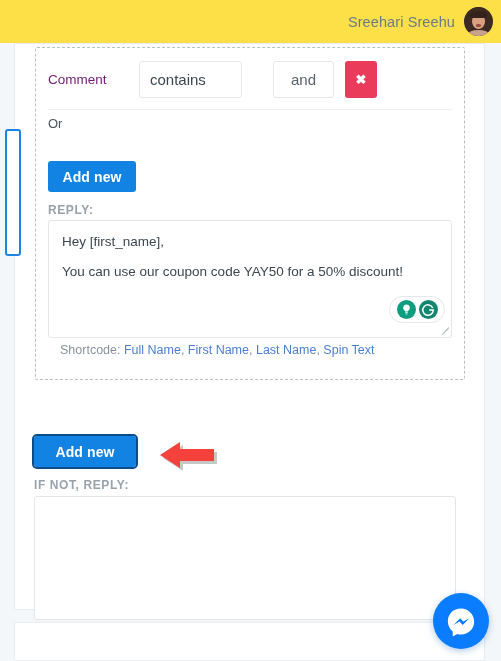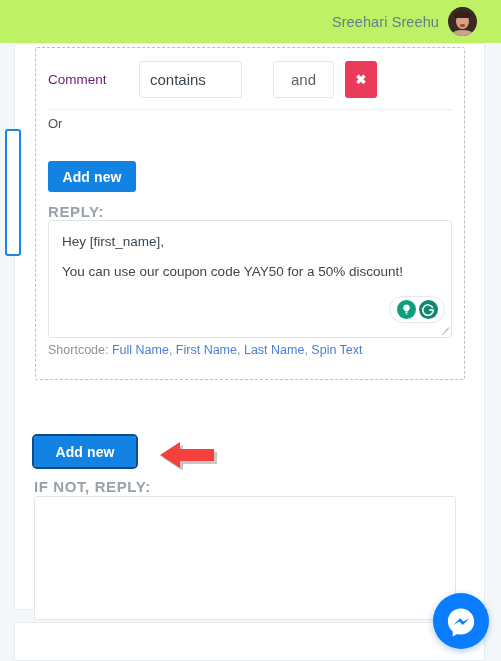--- a/index.html
+++ b/index.html
@@ -14,25 +14,25 @@
     position: relative;
     width: 501px; height: 661px;
     background: #f4f7f9;
   }
 
   
   .topbar {
     position: absolute;
     left: 0; top: 0;
     width: 501px; height: 43px;
-    background: #bef264;
+    background: #fde047;
     display: flex;
     align-items: center;
     justify-content: flex-end;
-    padding-right: 24px;
+    padding-right: 8px;
   }
   .user-name {
     font-size: 14.5px;
     color: #6a7b8c;
     letter-spacing: .1px;
     margin-right: 9px;
     white-space: nowrap;
   }
   .avatar {
     width: 29px; height: 29px;
@@ -169,21 +169,21 @@
     justify-content: center;
     letter-spacing: .1px;
   }
   .btn-addnew-inner {
     position: absolute;
     left: 12px; top: 113px;
     width: 88px; height: 31px;
   }
 
   .sec-label {
-    font-size: 15px;
+    font-size: 12px;
     font-weight: bold;
     color: #98a2ab;
     letter-spacing: .6px;
   }
   .label-reply {
     position: absolute;
     left: 12px; top: 155px;
   }
 
   .textarea-box {
@@ -247,21 +247,21 @@
   .shortcode {
     font-size: 12.5px;
     color: #8a939c;
   }
   .shortcode a {
     color: #4a7fd6;
     text-decoration: none;
   }
   .sc-reply {
     position: absolute;
-    left: 12px; top: 295px;
+    left: 24px; top: 295px;
   }
 
   
   .btn-addnew-outer {
     position: absolute;
     left: 19px; top: 392px;
     width: 102px; height: 31px;
     outline: 2px solid #0b4c8c;
     outline-offset: 0px;
   }

